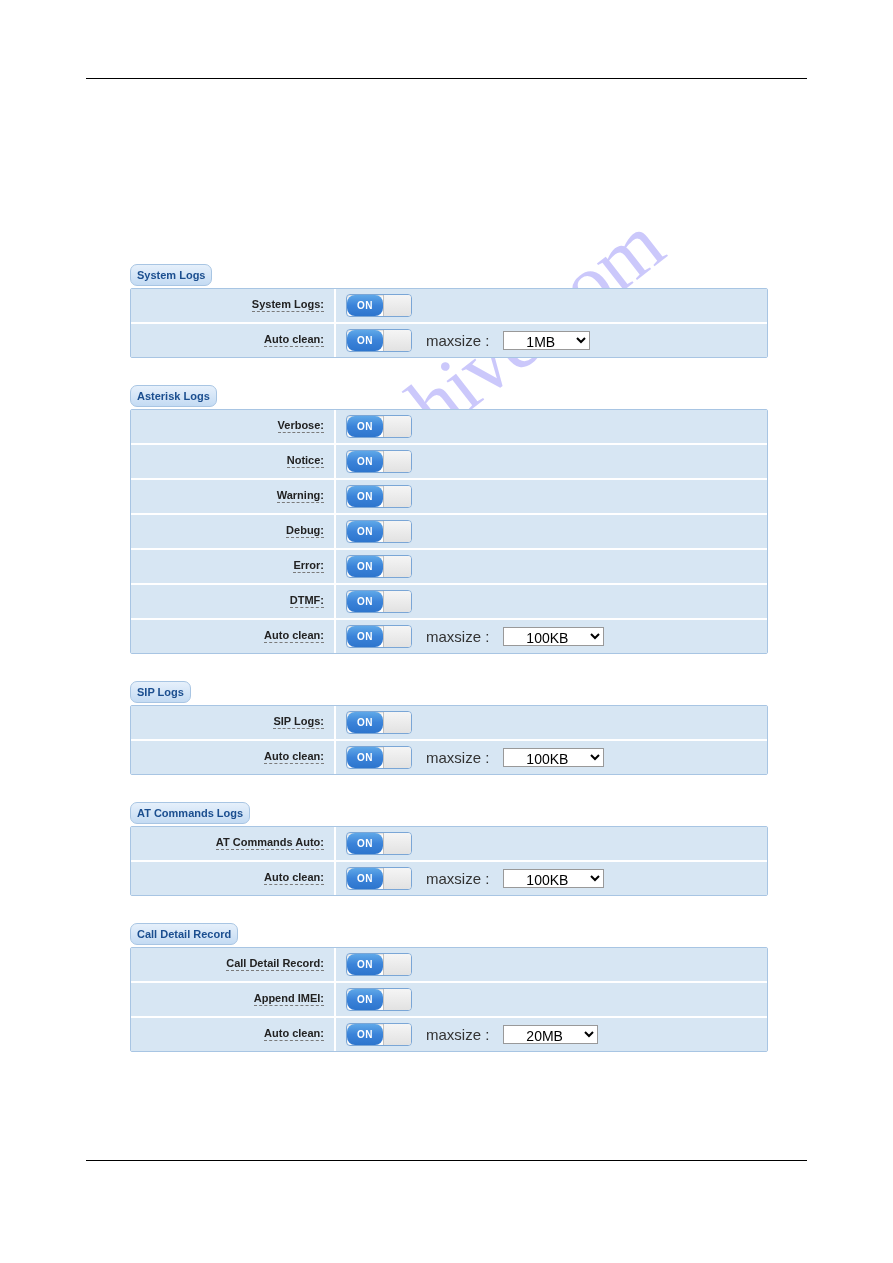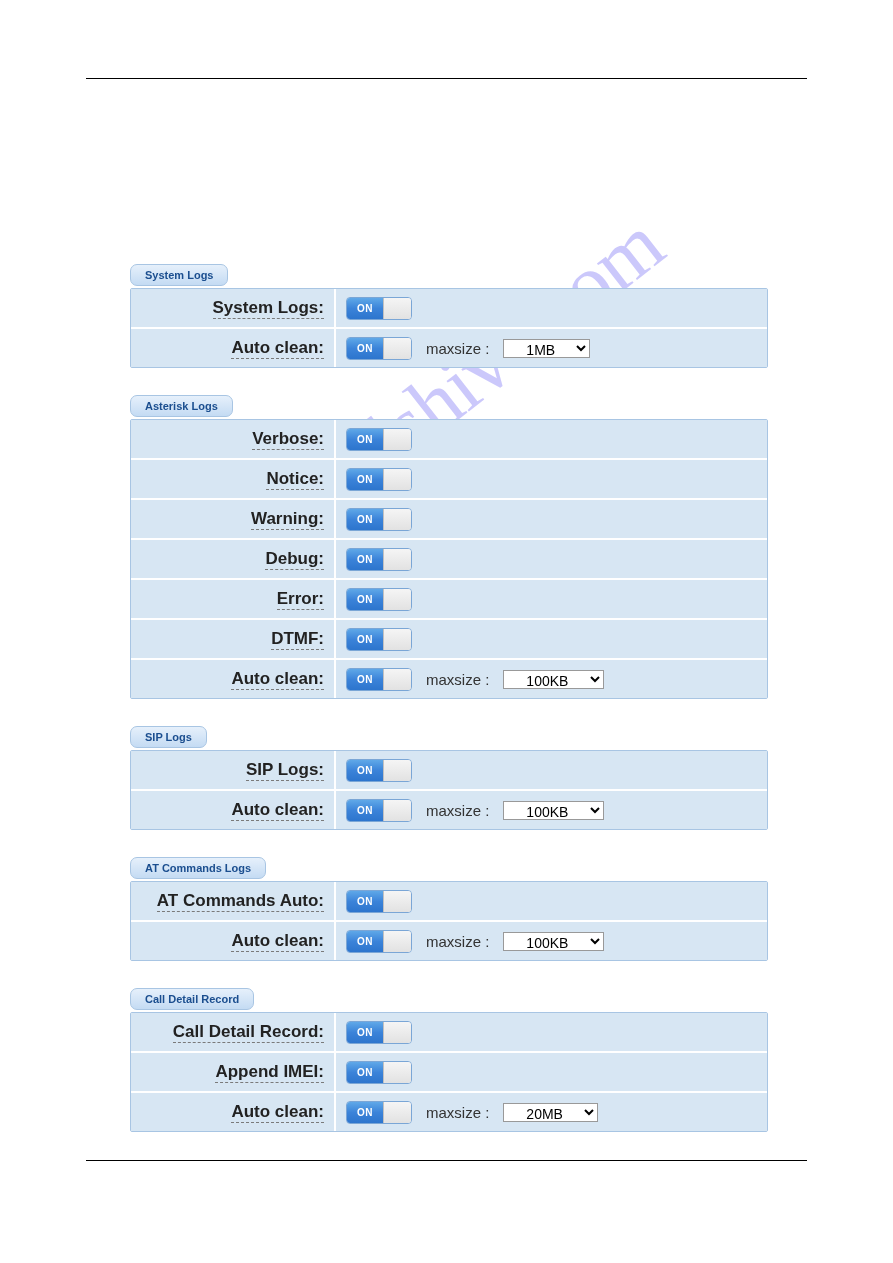--- a/index.html
+++ b/index.html
@@ -28,21 +28,21 @@
       position: absolute;
       top: 264px;
       left: 130px;
       width: 638px;
     }
     .section-title {
       display: inline-block;
       background: linear-gradient(to bottom, #e6f0fb 0%, #c4dbf3 100%);
       border: 1px solid #a8c5e3;
       border-radius: 7px;
-      padding: 4px 14px;
+      padding: 4px 6px;
       color: #1b4e8f;
       font-weight: bold;
       font-size: 11px;
       margin-bottom: 2px;
     }
     .panel {
       border: 1px solid #a8c5e3;
       border-radius: 2px;
       width: 100%;
     }
@@ -51,21 +51,21 @@
       border-bottom: 2px solid #fff;
       background: #d7e6f3;
     }
     .row:last-child { border-bottom: none; }
     .label-cell {
       width: 205px;
       text-align: right;
       padding: 9px 10px 9px 0;
       font-weight: bold;
       color: #222;
-      font-size: 17px;
+      font-size: 11px;
       border-right: 2px solid #fff;
     }
     .label-cell span {
       border-bottom: 1px dashed #7a7a7a;
       padding-bottom: 1px;
     }
     .value-cell {
       flex: 1;
       padding: 5px 10px;
       display: flex;
@@ -85,20 +85,21 @@
     .toggle-on {
       width: 36px;
       background: linear-gradient(to bottom, #5fa8e8 0%, #3b83d9 50%, #2d75cd 100%);
       color: #fff;
       font-size: 10px;
       font-weight: bold;
       display: flex;
       align-items: center;
       justify-content: center;
       letter-spacing: 0.5px;
+      border-radius: 8px;
     }
     .toggle-off {
       flex: 1;
       background: linear-gradient(to bottom, #f5f5f5 0%, #e2e2e2 100%);
       border-left: 1px solid #c0c0c0;
     }
     .maxsize-label {
       font-size: 15px;
       color: #333;
     }

